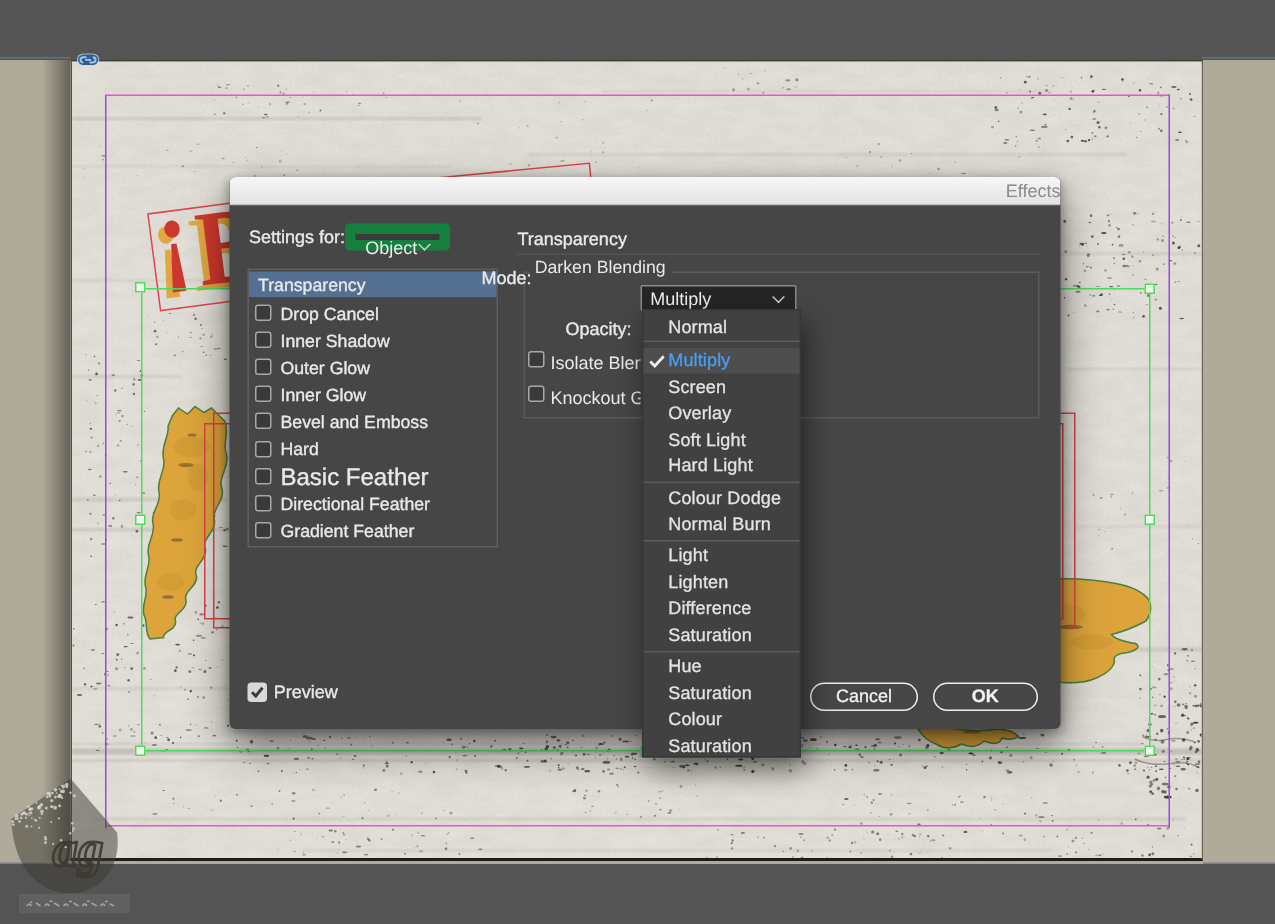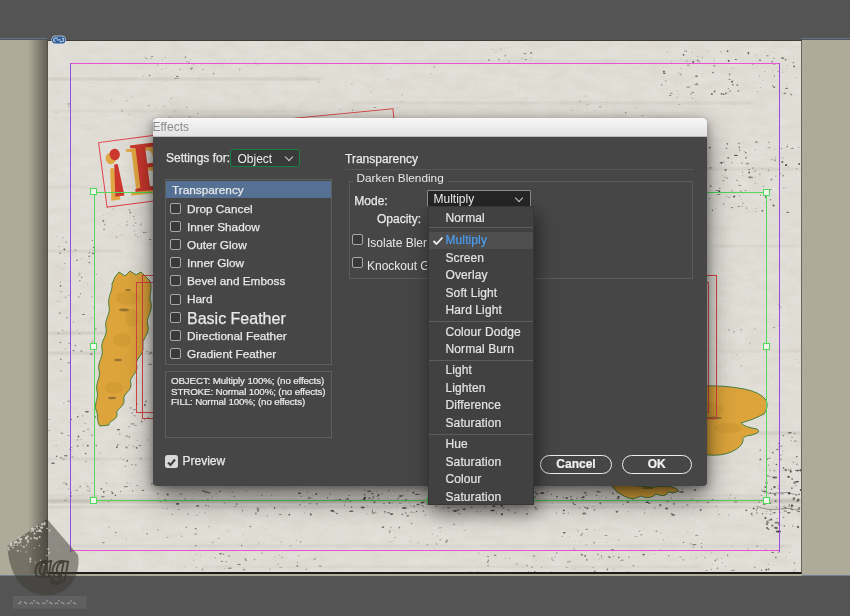--- a/index.html
+++ b/index.html
@@ -1453,23 +1453,23 @@
 <div class="abs" style="left:93.5px;top:191.8px;width:673px;height:309.4px;border:1.2px solid #50d95b;z-index:3"></div>
 <div class="handle" style="left:90px;top:188.3px"></div>
 <div class="handle" style="left:762.5px;top:188.8px"></div>
 <div class="handle" style="left:90px;top:497px"></div>
 <div class="handle" style="left:762.5px;top:496.5px"></div>
 <div class="handle" style="left:90px;top:342.8px"></div>
 <div class="handle" style="left:762.5px;top:342.8px"></div>
 <div class="handle" style="left:426.5px;top:188.3px"></div>
 <div class="handle" style="left:426.5px;top:497px"></div>
 <div class="abs" style="left:152.5px;top:118px;width:554.5px;height:368px;background:#464646;border-radius:4px;box-shadow:0 12px 28px rgba(0,0,0,.5),0 2px 8px rgba(0,0,0,.35);z-index:4">
-  <div class="abs" style="left:0;top:0;width:100%;height:19px;background:linear-gradient(#f7f7f7,#e2e2e2);border-radius:4px 4px 0 0;border-bottom:1px solid #bbb;text-align:left;font-size:12px;line-height:19px;color:#8a8a8a">Effects</div>
+  <div class="abs" style="left:0;top:0;width:100%;height:19px;background:linear-gradient(#f7f7f7,#e2e2e2);border-radius:4px 4px 0 0;border-bottom:1px solid #bbb;text-align:right;font-size:12px;line-height:19px;color:#8a8a8a">Effects</div>
   <div class="lbl" style="left:13.5px;top:33px">Settings for:</div>
-  <div class="abs" style="left:77px;top:30.5px;width:70px;height:18.5px;background:#3a3a3a;border:1px solid #15803d;border-radius:3px">
+  <div class="abs" style="left:77px;top:30.5px;width:70px;height:18.5px;background:#3a3a3a;border:7px solid #15803d;border-radius:3px">
      <span style="position:absolute;left:7px;top:2px;font-size:12px;color:#ececec">Object</span>
      <div class="chev" style="right:7px;top:4.5px"></div>
   </div>
   <div class="abs" style="left:12.5px;top:61px;width:167px;height:185.5px;border:1px solid #5e5e5e">
      <div class="abs" style="left:0;top:0.5px;width:100%;height:17.5px;background:#547092"></div>
      <div class="lbl" style="left:6px;top:2.5px;font-size:11.8px">Transparency</div>
      <div class="cb" style="left:4px;top:22.8px"></div>
       <div class="lbl" style="left:21px;top:21.5px;font-size:11.8px">Drop Cancel</div>
       <div class="cb" style="left:4px;top:41.0px"></div>
       <div class="lbl" style="left:21px;top:39.7px;font-size:11.8px">Inner Shadow</div>
@@ -1481,44 +1481,41 @@
       <div class="lbl" style="left:21px;top:94.1px;font-size:11.8px">Bevel and Emboss</div>
       <div class="cb" style="left:4px;top:113.5px"></div>
       <div class="lbl" style="left:21px;top:112.2px;font-size:11.8px">Hard</div>
       <div class="cb" style="left:4px;top:131.7px"></div>
       <div class="lbl" style="left:21px;top:130.4px;font-size:16px">Basic Feather</div>
       <div class="cb" style="left:4px;top:149.8px"></div>
       <div class="lbl" style="left:21px;top:148.5px;font-size:11.8px">Directional Feather</div>
       <div class="cb" style="left:4px;top:168.0px"></div>
       <div class="lbl" style="left:21px;top:166.7px;font-size:11.8px">Gradient Feather</div>
   </div>
-  <div class="abs" style="left:12.5px;top:253px;width:167px;height:66.5px;border:1px solid #5e5e5e">
-    <div style="position:absolute;left:5px;top:4px;font-size:9.8px;line-height:10.6px;color:#ececec;letter-spacing:-0.15px;-webkit-text-stroke:0.2px #ececec;white-space:nowrap">OBJECT: Multiply 100%; (no effects)<br>STROKE: Normal 100%; (no effects)<br>FILL: Normal 100%; (no effects)</div>
-  </div>
   <div class="abs" style="left:12px;top:336.5px;width:13px;height:13px;background:#d8d8d8;border-radius:2.5px">
     <svg width="13" height="13">
         <path d="M3 6.5 L5.5 9 L10 3.5" stroke="#3c3c3c" stroke-width="2" fill="none"></path>
       </svg>
   </div>
   <div class="lbl" style="left:30px;top:336px">Preview</div>
   <div class="lbl" style="left:192.5px;top:34px">Transparency</div>
   <div class="abs" style="left:192.5px;top:50.5px;width:349px;height:1px;background:#555"></div>
   <div class="abs" style="left:196.5px;top:63px;width:344px;height:98px;border:1px solid #5a5a5a"></div>
   <div class="abs" style="left:200px;top:53px;background:#464646;padding:0 4px;font-size:11.8px;color:#e9e9e9">Darken Blending</div>
-  <div class="lbl" style="left:168.5px;top:76px;width:100px;text-align:center">Mode:</div>
+  <div class="lbl" style="left:168.5px;top:60px;width:100px;text-align:left">Mode:</div>
   <div class="lbl" style="left:168.5px;top:93.5px;width:100px;text-align:right">Opacity:</div>
   <div class="cb" style="left:199px;top:116px"></div>
   <div class="abs" style="left:214.5px;top:114.5px;width:60px;overflow:hidden"><span style="font-size:12px;color:#e9e9e9;white-space:nowrap">Isolate Blending</span></div>
   <div class="cb" style="left:199px;top:139px"></div>
   <div class="abs" style="left:214.5px;top:137.5px;width:60px;overflow:hidden"><span style="font-size:12px;color:#e9e9e9;white-space:nowrap">Knockout Group</span></div>
   <div class="abs" style="left:274px;top:71.5px;width:104px;height:17px;background:#262626;border:1px solid #8a8a8a;border-radius:1px">
      <span style="position:absolute;left:6px;top:1.5px;font-size:12px;color:#f0f0f0">Multiply</span>
      <div class="chev" style="right:8px;top:4px"></div>
   </div>
-  <div class="abs" style="left:387.5px;top:336.5px;width:72px;height:19px;border:1.5px solid #ededed;border-radius:10px;text-align:center;font-size:12px;font-weight:700;color:#f2f2f2;line-height:16.5px;-webkit-text-stroke:0.2px #f2f2f2">Cancel</div>
+  <div class="abs" style="left:387.5px;top:336.5px;width:72px;height:19px;border:1.5px solid #ededed;border-radius:10px;text-align:center;font-size:12px;font-weight:400;color:#f2f2f2;line-height:16.5px;-webkit-text-stroke:0.2px #f2f2f2">Cancel</div>
   <div class="abs" style="left:469px;top:336.5px;width:70.5px;height:19px;border:1.5px solid #ededed;border-radius:10px;text-align:center;font-size:12px;font-weight:700;color:#f2f2f2;line-height:16.5px;-webkit-text-stroke:0.2px #f2f2f2">OK</div>
 </div>
 <div class="abs" style="left:427.5px;top:206px;width:106.5px;height:298.5px;background:#414141;border:1px solid #373737;box-shadow:3px 8px 18px rgba(0,0,0,.5);z-index:5">
   <div class="abs" style="left:0;top:24.7px;width:100%;height:17.5px;background:#4e4e4e"></div>
   <div class="mitem" style="top:11px">Normal</div>
   <div class="mitem" style="top:33.4px;color:#4b9ef2">Multiply</div>
   <svg width="12" height="10" style="position:absolute;left:3px;top:28.5px">
       <path d="M1.5 5 L4.5 8 L10.5 1.5" stroke="#f0f0f0" stroke-width="1.8" fill="none"></path>
     </svg>
   <div class="mitem" style="top:50.8px">Screen</div>

